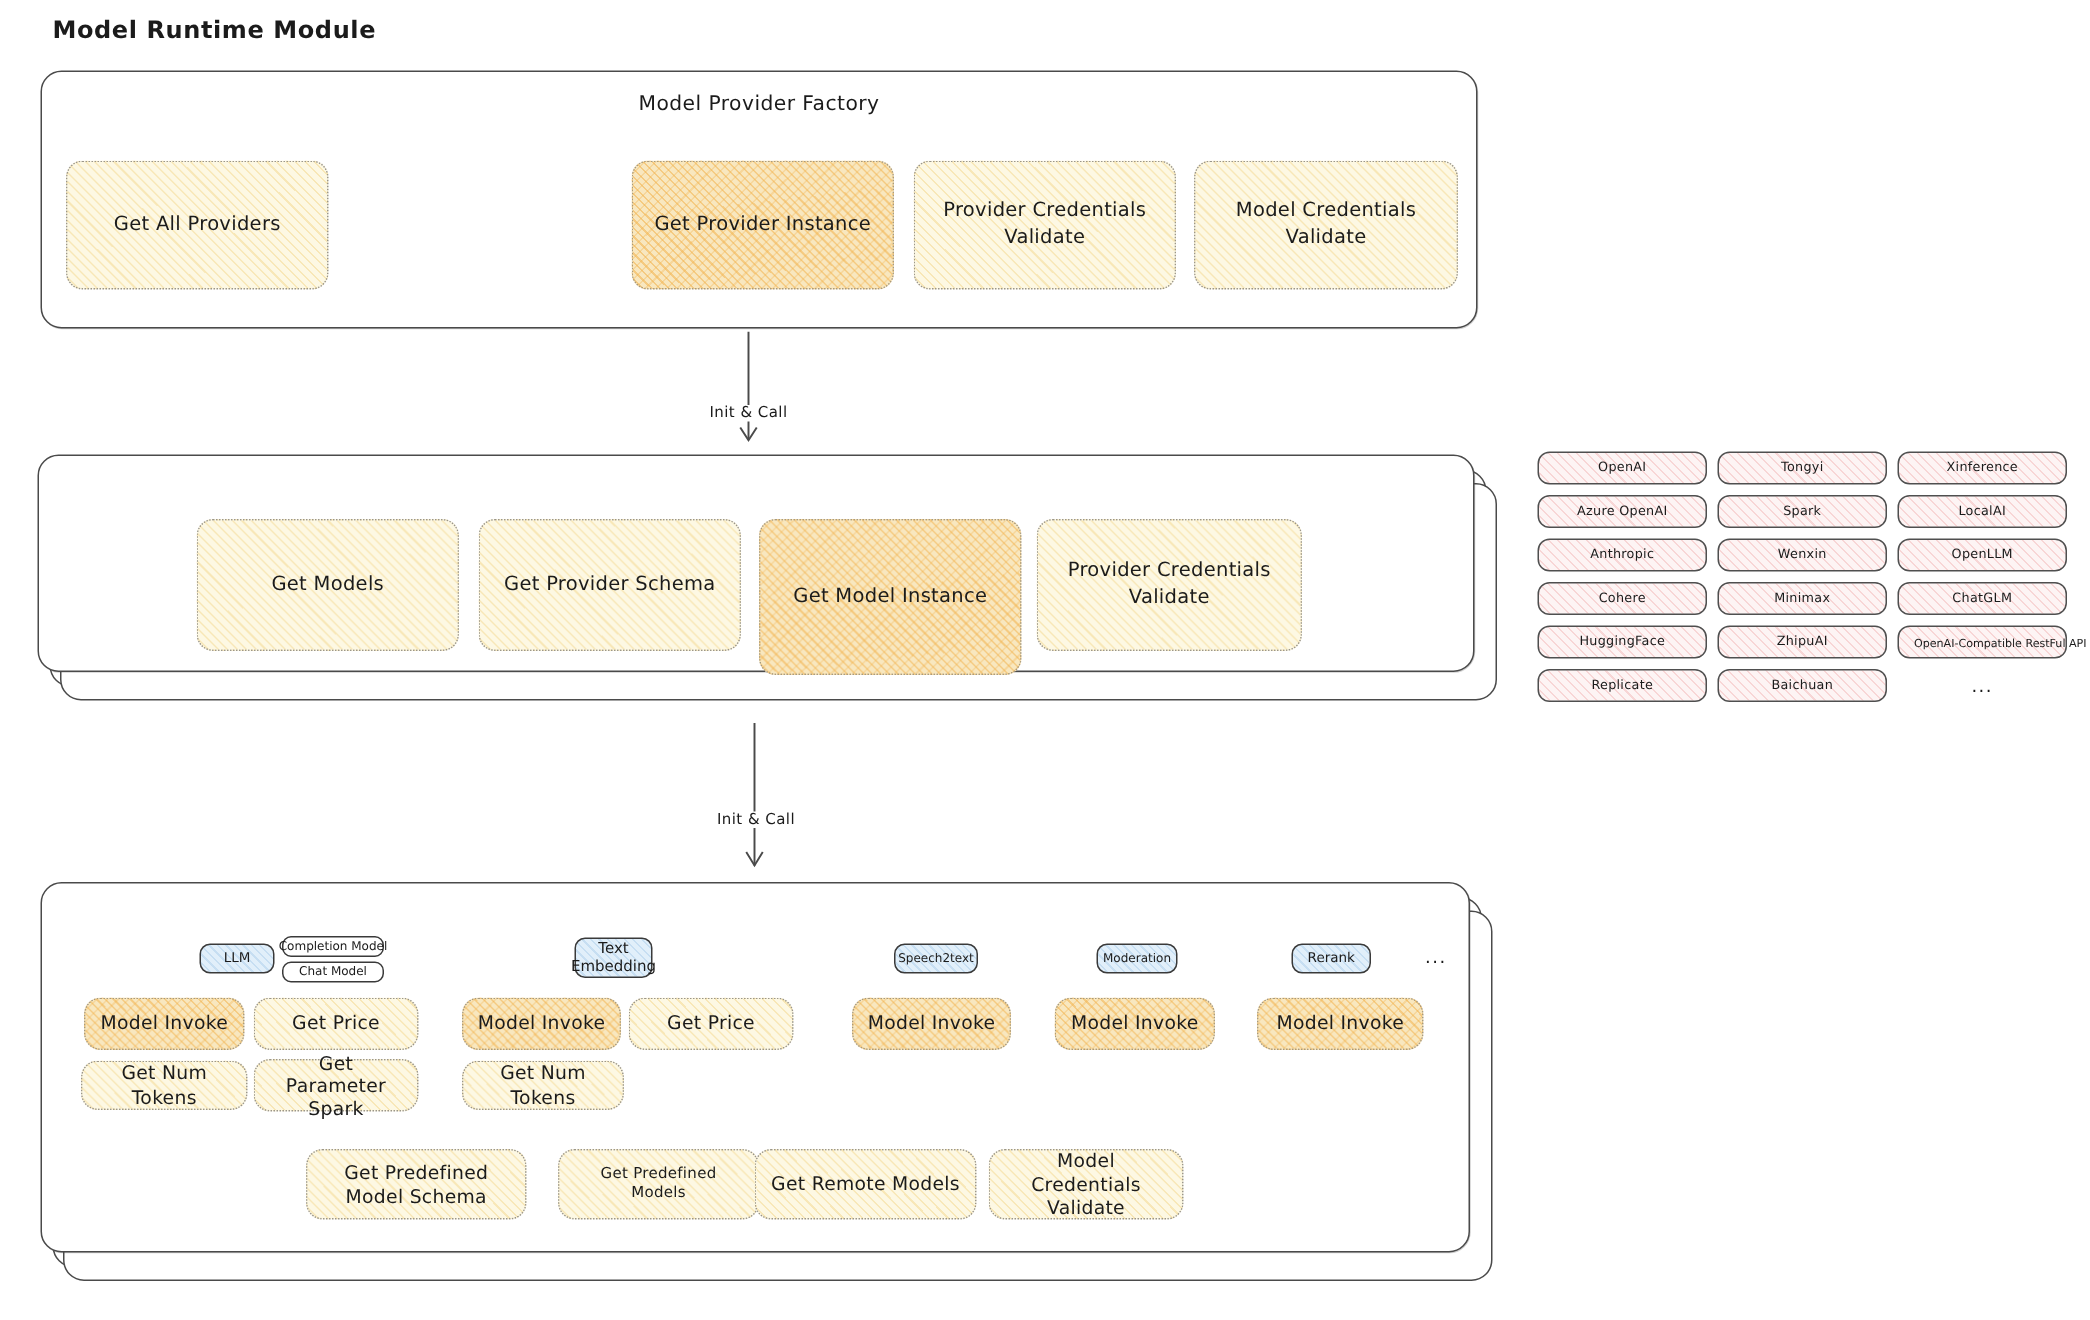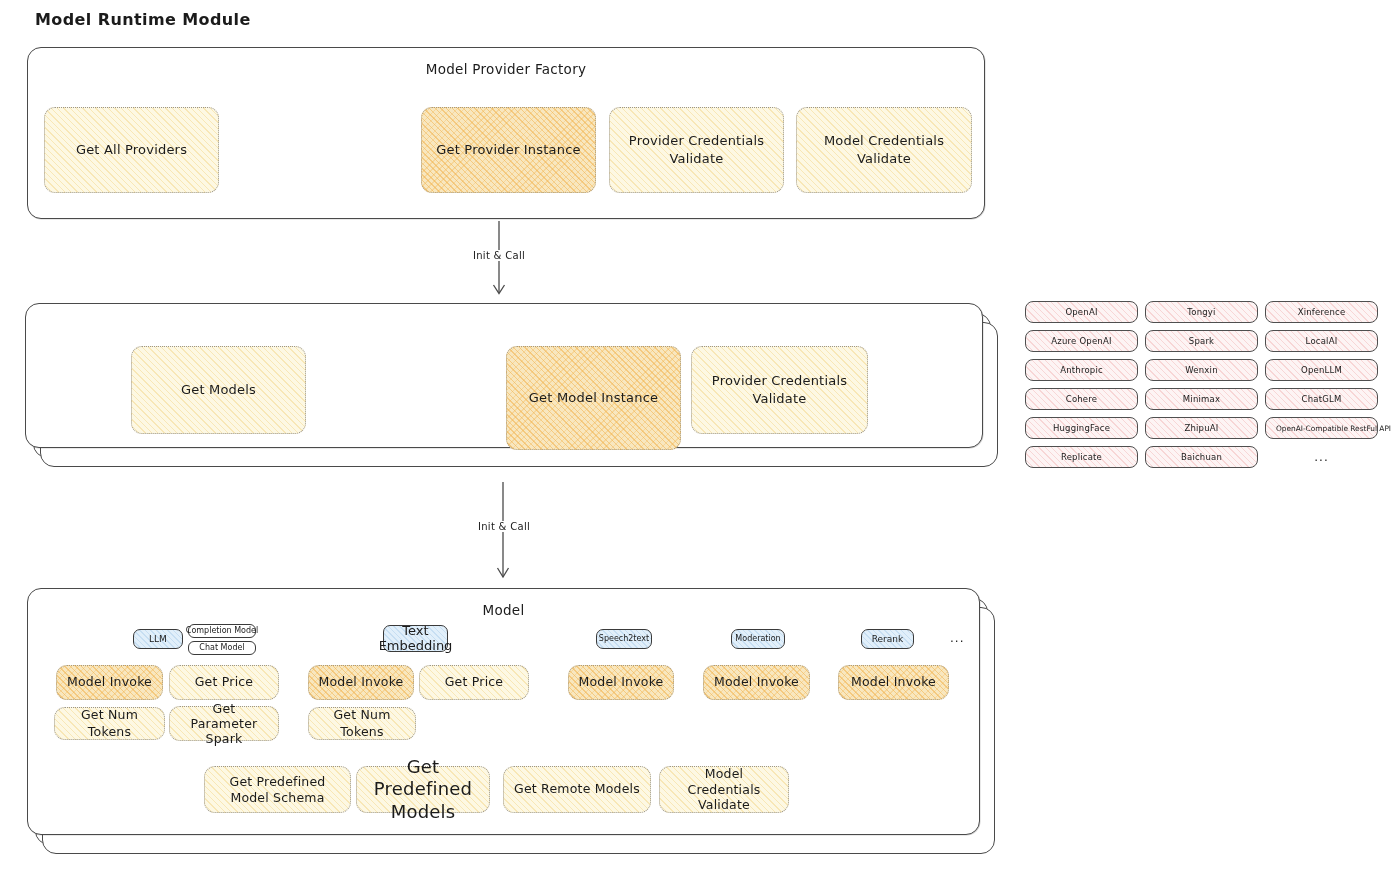--- a/index.html
+++ b/index.html
@@ -84,21 +84,21 @@
     background:#fff;border:1.2px solid #3a3a3a;font-size:8px;border-radius:6px;
     white-space:nowrap;
   }
   .dots{
     position:absolute;font-size:12px;letter-spacing:1px;
   }
   
   .arrow{position:absolute;}
   .arrow-label{
     position:absolute;transform:translateX(-50%);
-    background:#fff;padding:0 4px;font-size:10px;letter-spacing:.3px;white-space:nowrap;
+    background:#fff;padding:0 4px;font-size:10px;letter-spacing:.3px;white-space:nowrap;margin-top:20px;
   }
 </style>
 </head>
 <body>
 
 <div class="page-title">Model Runtime Module</div>
 
 <div class="container" style="left:27px;top:47px;width:958px;height:172px;">
   <div class="ctitle">Model Provider Factory</div>
   <div class="node hatch-yellow" style="left:16px;top:59px;width:175px;height:86px;">Get All Providers</div>
@@ -108,20 +108,21 @@
 </div>
 
 <svg class="arrow" style="left:491px;top:221px;" width="16" height="76">
   <line x1="8" y1="0" x2="8" y2="72" stroke="#4a4a4a" stroke-width="1.3"></line>
   <polyline points="2.5,64 8,72.5 13.5,64" fill="none" stroke="#4a4a4a" stroke-width="1.3"></polyline>
 </svg>
 <div class="arrow-label" style="left:499px;top:250px;">Init &amp; Call</div>
 
 <div class="container stacked" style="left:25px;top:303px;width:958px;height:145px;">
   <div class="node hatch-yellow" style="left:105px;top:42px;width:175px;height:88px;">Get Models</div>
+  <div class="node hatch-yellow" style="left:293px;top:42px;width:175px;height:88px;">Get Provider Schema</div>
   <div class="node hatch-orange" style="left:480px;top:42px;width:175px;height:104px;">Get Model Instance</div>
   <div class="node hatch-yellow" style="left:665px;top:42px;width:177px;height:88px;">Provider Credentials Validate</div>
 </div>
 
 <div class="pgrid">
   <div class="pbox">OpenAI</div>
   <div class="pbox">Tongyi</div>
   <div class="pbox">Xinference</div>
   <div class="pbox">Azure OpenAI</div>
   <div class="pbox">Spark</div>
@@ -140,40 +141,39 @@
   <div class="more-cell">...</div>
 </div>
 
 <svg class="arrow" style="left:495px;top:482px;" width="16" height="99">
   <line x1="8" y1="0" x2="8" y2="95" stroke="#4a4a4a" stroke-width="1.3"></line>
   <polyline points="2.5,86 8,95 13.5,86" fill="none" stroke="#4a4a4a" stroke-width="1.3"></polyline>
 </svg>
 <div class="arrow-label" style="left:504px;top:521px;">Init &amp; Call</div>
 
 <div class="container stacked" style="left:27px;top:588px;width:953px;height:247px;">
-  <div class="ctitle">Model</div>
 
   <div class="chip chip-blue" style="left:105px;top:40px;width:50px;height:20px;">LLM</div>
   <div class="chip chip-white" style="left:160px;top:35px;width:68px;height:14px;">Completion Model</div>
   <div class="chip chip-white" style="left:160px;top:52px;width:68px;height:14px;">Chat Model</div>
-  <div class="chip chip-blue" style="left:355px;top:36px;width:65px;height:27px;font-size:13px;padding:1px 3px;">Text Embedding</div>
+  <div class="chip chip-blue" style="left:355px;top:36px;width:52px;height:27px;font-size:10px;padding:1px 3px;">Text Embedding</div>
   <div class="chip chip-blue" style="left:568px;top:40px;width:56px;height:20px;font-size:8px;">Speech2text</div>
   <div class="chip chip-blue" style="left:703px;top:40px;width:54px;height:20px;font-size:8px;">Moderation</div>
   <div class="chip chip-blue" style="left:833px;top:40px;width:53px;height:20px;">Rerank</div>
   <div class="dots" style="left:922px;top:42px;">...</div>
 
   <div class="node hatch-orange" style="left:28px;top:76px;width:107px;height:35px;font-size:12.5px;">Model Invoke</div>
   <div class="node hatch-yellow" style="left:141px;top:76px;width:110px;height:35px;font-size:12.5px;">Get Price</div>
   <div class="node hatch-orange" style="left:280px;top:76px;width:106px;height:35px;font-size:12.5px;">Model Invoke</div>
   <div class="node hatch-yellow" style="left:391px;top:76px;width:110px;height:35px;font-size:12.5px;">Get Price</div>
   <div class="node hatch-orange" style="left:540px;top:76px;width:106px;height:35px;font-size:12.5px;">Model Invoke</div>
   <div class="node hatch-orange" style="left:675px;top:76px;width:107px;height:35px;font-size:12.5px;">Model Invoke</div>
   <div class="node hatch-orange" style="left:810px;top:76px;width:111px;height:35px;font-size:12.5px;">Model Invoke</div>
 
   <div class="node hatch-yellow" style="left:26px;top:118px;width:111px;height:33px;font-size:12.5px;">Get Num Tokens</div>
   <div class="node hatch-yellow" style="left:141px;top:117px;width:110px;height:35px;font-size:12.5px;line-height:1.2;">Get Parameter Spark</div>
   <div class="node hatch-yellow" style="left:280px;top:118px;width:108px;height:33px;font-size:12.5px;">Get Num Tokens</div>
 
   <div class="node hatch-yellow" style="left:176px;top:177px;width:147px;height:47px;font-size:12.5px;line-height:1.25;">Get Predefined Model Schema</div>
-  <div class="node hatch-yellow" style="left:328px;top:177px;width:134px;height:47px;font-size:18px;line-height:1.25;">Get Predefined Models</div>
+  <div class="node hatch-yellow" style="left:344px;top:177px;width:134px;height:47px;font-size:10px;line-height:1.25;">Get Predefined Models</div>
   <div class="node hatch-yellow" style="left:475px;top:177px;width:148px;height:47px;font-size:12.5px;">Get Remote Models</div>
   <div class="node hatch-yellow" style="left:631px;top:177px;width:130px;height:47px;font-size:12.5px;line-height:1.25;">Model Credentials Validate</div>
 </div>
 
 </body></html>

